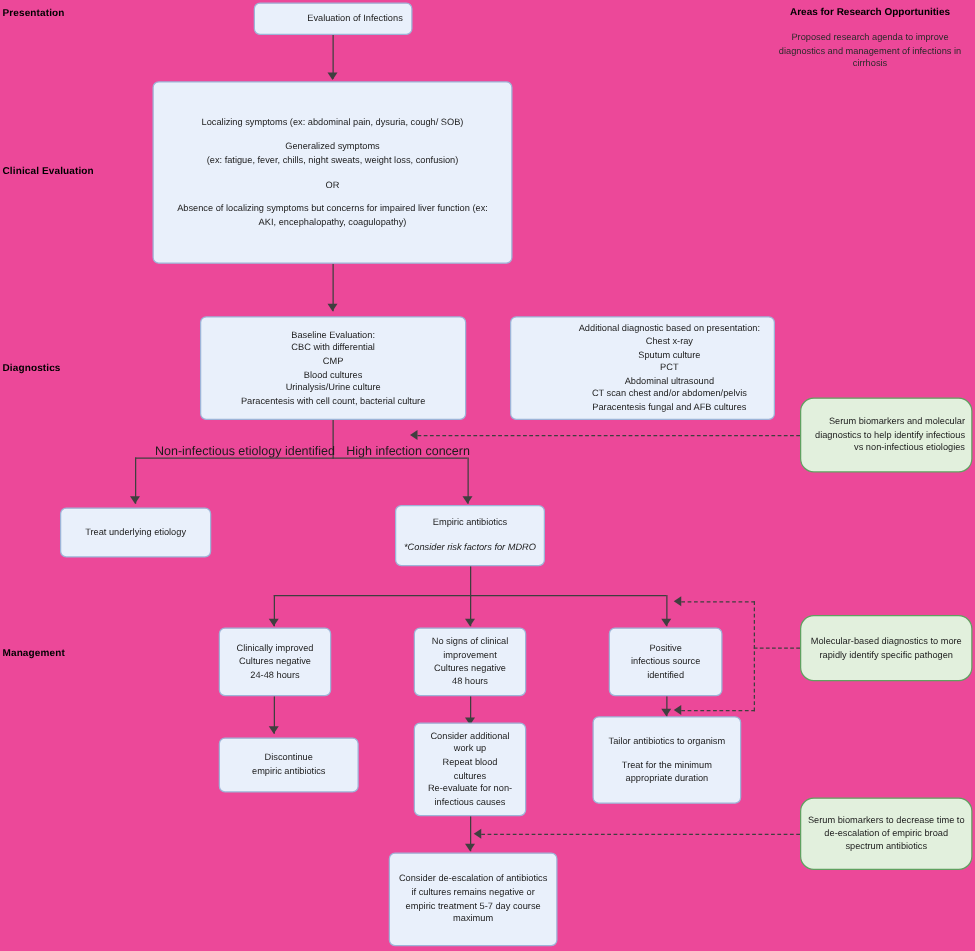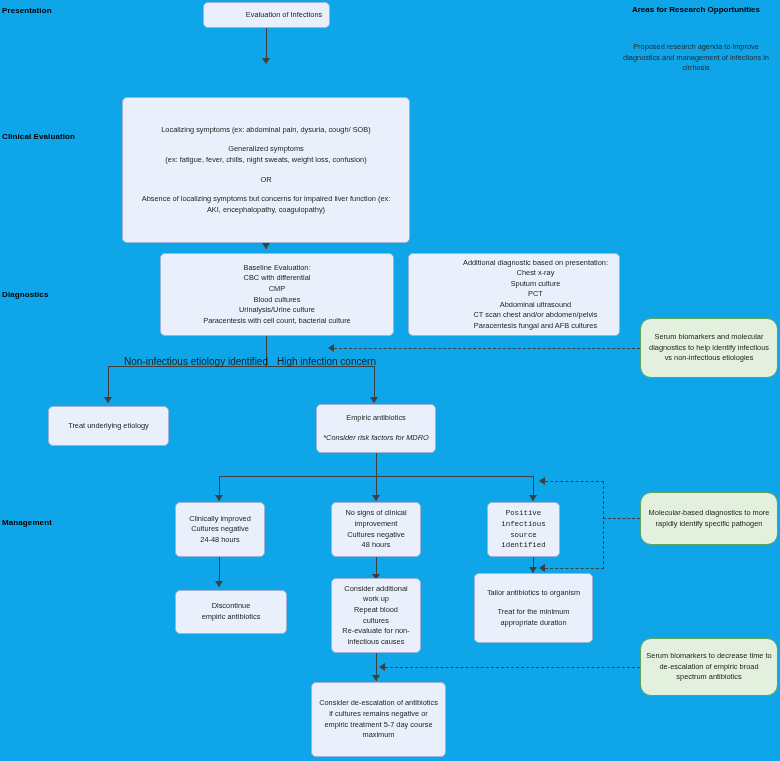--- a/index.html
+++ b/index.html
@@ -9,21 +9,21 @@
   }
   body {
     font-family: "Liberation Sans", sans-serif;
     color: #1a1a1a;
   }
   #canvas {
     position: relative;
     width: 780px;
     height: 761px;
     overflow: hidden;
-    background: #0ea5e9;
+    background: #ec4899;
   }
   
   .lane-label {
     position: absolute;
     font-size: 8px;
     font-weight: bold;
     color: #000000;
     letter-spacing: 0.1px;
     white-space: nowrap;
     line-height: 1.2;
@@ -126,21 +126,21 @@
 <body>
 
 <div id="canvas">
 
   <div class="lane-label" style="left:2px; top:6px;">Presentation</div>
   <div class="lane-label" style="left:2px; top:132px;">Clinical Evaluation</div>
   <div class="lane-label" style="left:2px; top:290px;">Diagnostics</div>
   <div class="lane-label" style="left:2px; top:518px;">Management</div>
 
   <div class="col-header" style="left:612px; top:5px; width:168px;">Areas for Research Opportunities</div>
-  <div class="col-sub" style="left:614px; top:42px; width:164px;text-align:center;">Proposed research agenda to improve diagnostics and management of infections in cirrhosis</div>
+  <div class="col-sub" style="left:614px; top:25px; width:164px;text-align:center;">Proposed research agenda to improve diagnostics and management of infections in cirrhosis</div>
 
   <div class="edge v" style="left:266px; top:28px; height:35px;"></div>
   <div class="arrow-down" style="left:261.5px; top:58px;"></div>
 
   <div class="edge v" style="left:266px; top:211px; height:38px;"></div>
   <div class="arrow-down" style="left:261.5px; top:243px;"></div>
 
   <div class="edge v" style="left:266px; top:336px; height:31px;"></div>
 
   <div class="edge h" style="left:108px; top:366px; width:266px;"></div>
@@ -187,32 +187,32 @@
   <div class="arrow-left" style="left:539px; top:564px;"></div>
 
   <div class="dash-h" style="left:385px; top:667px; width:255px;"></div>
   <div class="arrow-left" style="left:379px; top:663px;"></div>
 
   <div class="edge-label" style="left:124px; top:356px;">Non-infectious etiology identified</div>
   <div class="edge-label" style="left:277px; top:356px;">High infection concern</div>
 
   <div class="node blue" style="left:203px; top:2px; width:127px; height:26px;padding-left:40px;">Evaluation of Infections</div>
 
-  <div class="node blue node-stack" style="left:122px; top:65px; width:288px; height:146px; padding:10px 12px; display:flex; flex-direction:column; margin-top:32px;">
+  <div class="node blue node-stack" style="left:122px; top:65px; width:288px; height:146px; padding:10px 12px; display:flex; flex-direction:column; ">
     <span class="para">Localizing symptoms (ex: abdominal pain, dysuria, cough/ SOB)</span>
     <span class="gap"></span>
     <span class="para" style="white-space:pre-line;">Generalized symptoms
 (ex: fatigue, fever, chills, night sweats, weight loss, confusion)</span>
     <span class="gap"></span>
     <span class="para">OR</span>
     <span class="gap"></span>
     <span class="para">Absence of localizing symptoms but concerns for impaired liver function (ex: AKI, encephalopathy, coagulopathy)</span>
   </div>
 
-  <div class="node blue" style="left:160px; top:253px; width:234px; height:83px;">Baseline Evaluation:
+  <div class="node blue" style="left:160px; top:253px; width:213px; height:83px;">Baseline Evaluation:
 CBC with differential
 CMP
 Blood cultures
 Urinalysis/Urine culture
 Paracentesis with cell count, bacterial culture</div>
 
   <div class="node blue" style="left:408px; top:253px; width:212px; height:83px;padding-left:48px;">Additional diagnostic based on presentation:
 Chest x-ray
 Sputum culture
 PCT
@@ -230,21 +230,21 @@
 
   <div class="node blue" style="left:175px; top:502px; width:90px; height:55px;">Clinically improved
 Cultures negative
 24-48 hours</div>
 
   <div class="node blue" style="left:331px; top:502px; width:90px; height:55px;">No signs of clinical
 improvement
 Cultures negative
 48 hours</div>
 
-  <div class="node blue" style="left:487px; top:502px; width:73px; height:55px;font-family:Liberation Mono, monospace;">Positive
+  <div class="node blue" style="left:487px; top:502px; width:91px; height:55px;">Positive
 infectious source
 identified</div>
 
   <div class="node blue" style="left:175px; top:590px; width:112px; height:44px;">Discontinue
 empiric antibiotics</div>
 
   <div class="node blue" style="left:331px; top:578px; width:90px; height:75px;">Consider additional
 work up
 Repeat blood
 cultures
@@ -252,19 +252,19 @@
 infectious causes</div>
 
   <div class="node blue node-stack" style="left:474px; top:573px; width:119px; height:70px; display:flex; flex-direction:column; justify-content:center;">
     <span class="para">Tailor antibiotics to organism</span>
     <span class="gap"></span>
     <span class="para">Treat for the minimum appropriate duration</span>
   </div>
 
   <div class="node blue" style="left:311px; top:682px; width:135px; height:75px;">Consider de-escalation of antibiotics if cultures remains negative or empiric treatment 5-7 day course maximum</div>
 
-  <div class="node green" style="left:640px; top:318px; width:138px; height:60px;">Serum biomarkers and molecular diagnostics to help identify infectious vs non-infectious etiologies</div>
+  <div class="node green" style="left:640px; top:318px; width:138px; height:60px;text-align:right;">Serum biomarkers and molecular diagnostics to help identify infectious vs non-infectious etiologies</div>
 
   <div class="node green" style="left:640px; top:492px; width:138px; height:53px;">Molecular-based diagnostics to more rapidly identify specific pathogen</div>
 
   <div class="node green" style="left:640px; top:638px; width:138px; height:58px;">Serum biomarkers to decrease time to de-escalation of empiric broad spectrum antibiotics</div>
 
 </div>
 
 </body></html>

